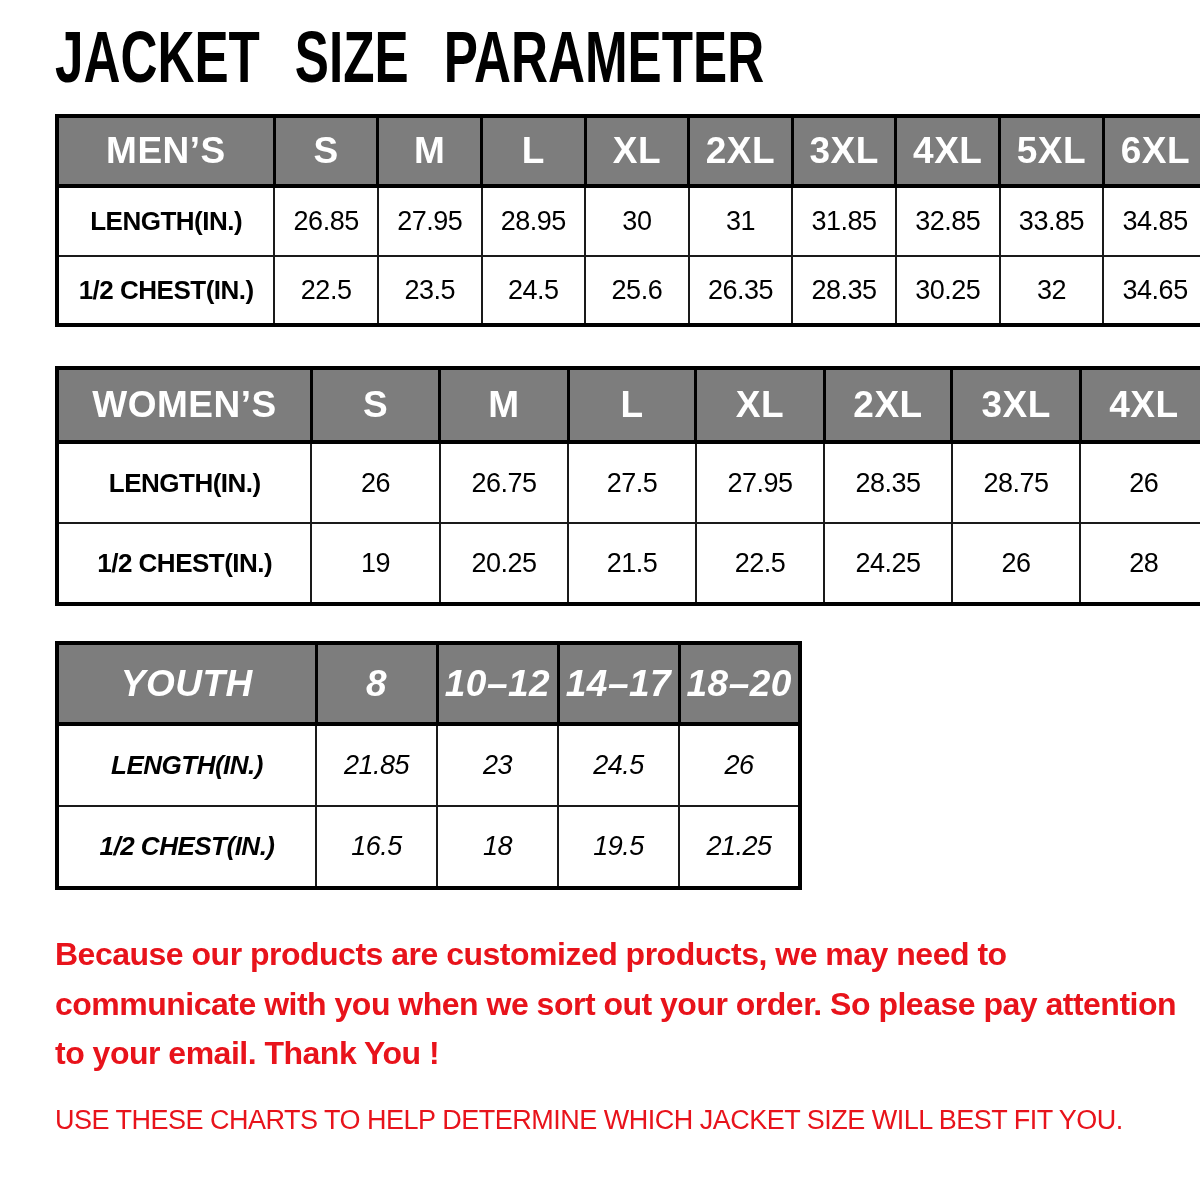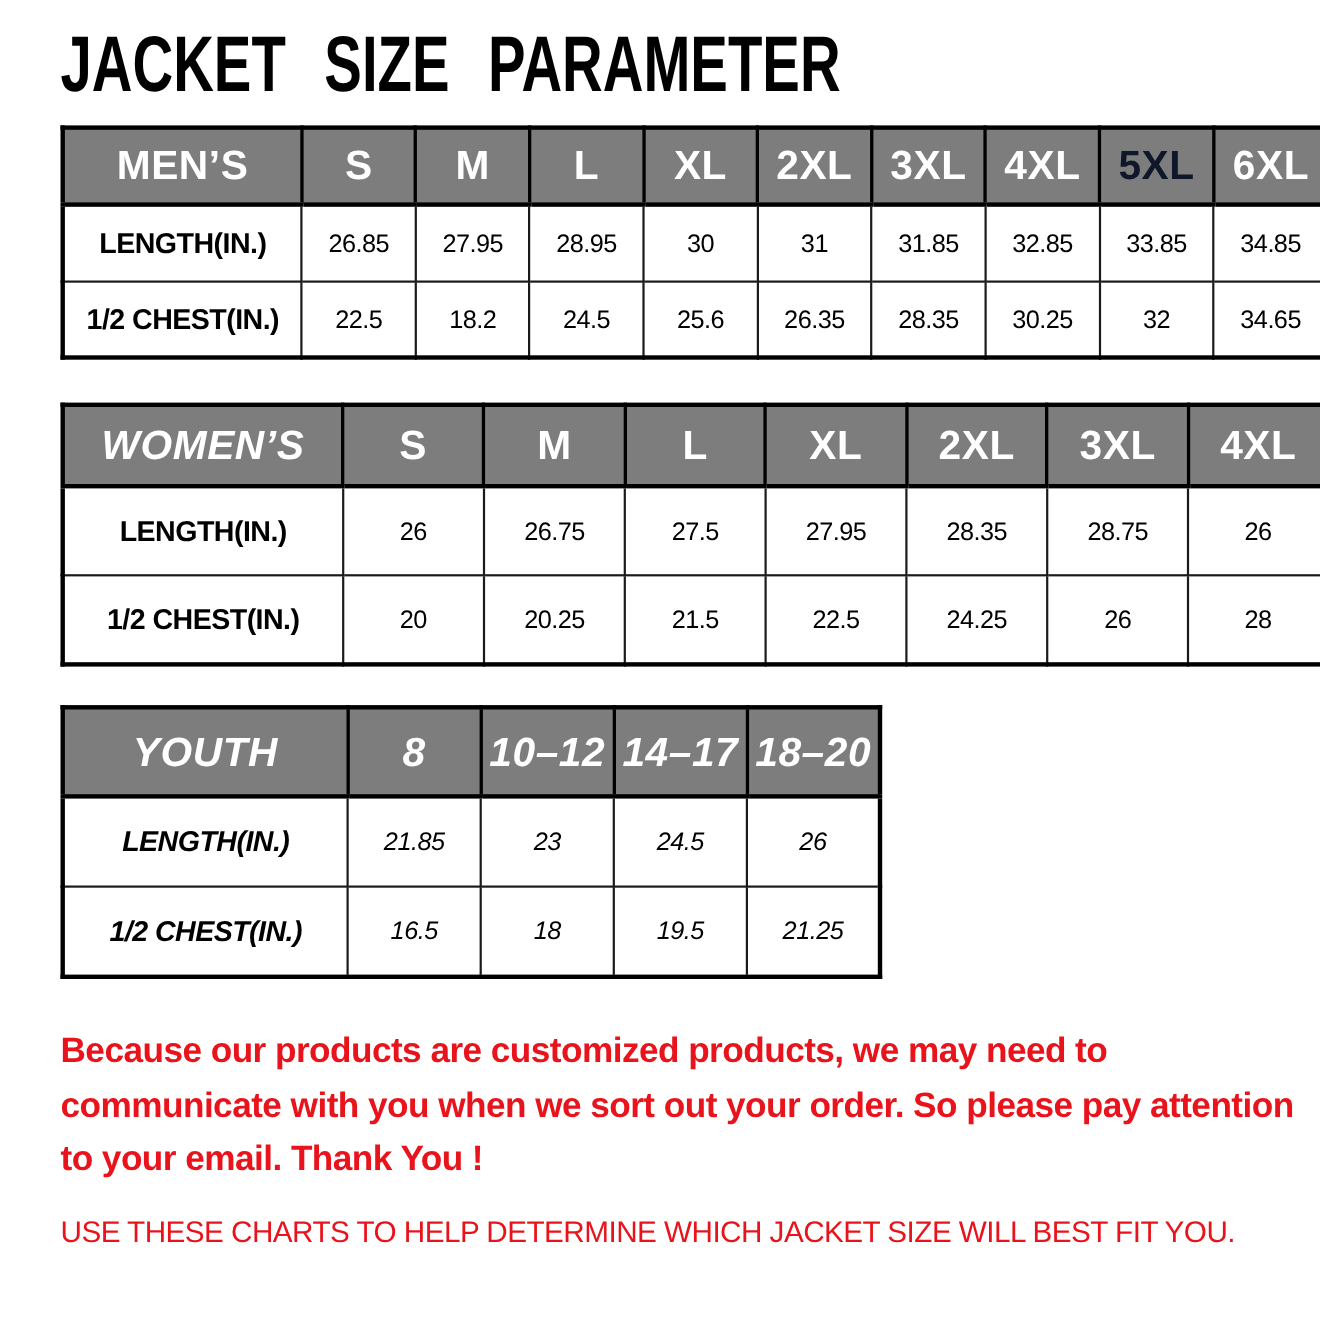--- a/index.html
+++ b/index.html
@@ -57,21 +57,21 @@
     text-align: center;
     vertical-align: middle;
     padding: 0;
     letter-spacing: 0.5px;
   }
   table.size-table td {
     background: #fff;
     border: 2px solid #1a1a1a;
     text-align: center;
     vertical-align: middle;
-    font-size: 23px;
+    font-size: 27px;
     padding: 0;
     letter-spacing: -0.5px;
   }
   table.size-table td.row-label {
     font-weight: bold;
     font-size: 26px;
   }
   #table-mens   { margin-top: 28px; }
   #table-womens { margin-top: 39px; }
   #table-youth  { margin-top: 35px; font-style: italic; }
@@ -117,41 +117,41 @@
         <thead>
           <tr style="height: 70px;">
             <th style="background: rgb(125, 125, 125); color: rgb(255, 255, 255);">MEN’S</th>
             <th style="background: rgb(125, 125, 125); color: rgb(255, 255, 255);">S</th>
             <th style="background: rgb(125, 125, 125); color: rgb(255, 255, 255);">M</th>
             <th style="background: rgb(125, 125, 125); color: rgb(255, 255, 255);">L</th>
             <th style="background: rgb(125, 125, 125); color: rgb(255, 255, 255);">XL</th>
             <th style="background: rgb(125, 125, 125); color: rgb(255, 255, 255);">2XL</th>
             <th style="background: rgb(125, 125, 125); color: rgb(255, 255, 255);">3XL</th>
             <th style="background: rgb(125, 125, 125); color: rgb(255, 255, 255);">4XL</th>
-            <th style="background: rgb(125, 125, 125); color: #0f172a;">5XL</th>
+            <th style="background: rgb(125, 125, 125); color: #ffffff;">5XL</th>
             <th style="background: rgb(125, 125, 125); color: rgb(255, 255, 255);">6XL</th>
           </tr>
         </thead>
         <tbody>
           <tr style="height: 70px;">
             <td class="row-label">LENGTH(IN.)</td>
             <td>26.85</td>
             <td>27.95</td>
             <td>28.95</td>
             <td>30</td>
             <td>31</td>
             <td>31.85</td>
             <td>32.85</td>
             <td>33.85</td>
             <td>34.85</td>
           </tr>
           <tr style="height: 69px;">
             <td class="row-label">1/2 CHEST(IN.)</td>
             <td>22.5</td>
-            <td>18.2</td>
+            <td>23.5</td>
             <td>24.5</td>
             <td>25.6</td>
             <td>26.35</td>
             <td>28.35</td>
             <td>30.25</td>
             <td>32</td>
             <td>34.65</td>
           </tr>
         </tbody>
       </table>
@@ -163,21 +163,21 @@
           <col style="width: 129px;">
           <col style="width: 129px;">
           <col style="width: 128px;">
           <col style="width: 129px;">
           <col style="width: 128px;">
           <col style="width: 129px;">
           <col style="width: 128px;">
         </colgroup>
         <thead>
           <tr style="height: 74px;">
-            <th style="background: rgb(125, 125, 125); color: rgb(255, 255, 255); font-style: italic;">WOMEN’S</th>
+            <th style="background: rgb(125, 125, 125); color: rgb(255, 255, 255);">WOMEN’S</th>
             <th style="background: rgb(125, 125, 125); color: rgb(255, 255, 255);">S</th>
             <th style="background: rgb(125, 125, 125); color: rgb(255, 255, 255);">M</th>
             <th style="background: rgb(125, 125, 125); color: rgb(255, 255, 255);">L</th>
             <th style="background: rgb(125, 125, 125); color: rgb(255, 255, 255);">XL</th>
             <th style="background: rgb(125, 125, 125); color: rgb(255, 255, 255);">2XL</th>
             <th style="background: rgb(125, 125, 125); color: rgb(255, 255, 255);">3XL</th>
             <th style="background: rgb(125, 125, 125); color: rgb(255, 255, 255);">4XL</th>
           </tr>
         </thead>
         <tbody>
@@ -186,21 +186,21 @@
             <td>26</td>
             <td>26.75</td>
             <td>27.5</td>
             <td>27.95</td>
             <td>28.35</td>
             <td>28.75</td>
             <td>26</td>
           </tr>
           <tr style="height: 81px;">
             <td class="row-label">1/2 CHEST(IN.)</td>
-            <td>20</td>
+            <td>19</td>
             <td>20.25</td>
             <td>21.5</td>
             <td>22.5</td>
             <td>24.25</td>
             <td>26</td>
             <td>28</td>
           </tr>
         </tbody>
       </table>
     </div>

